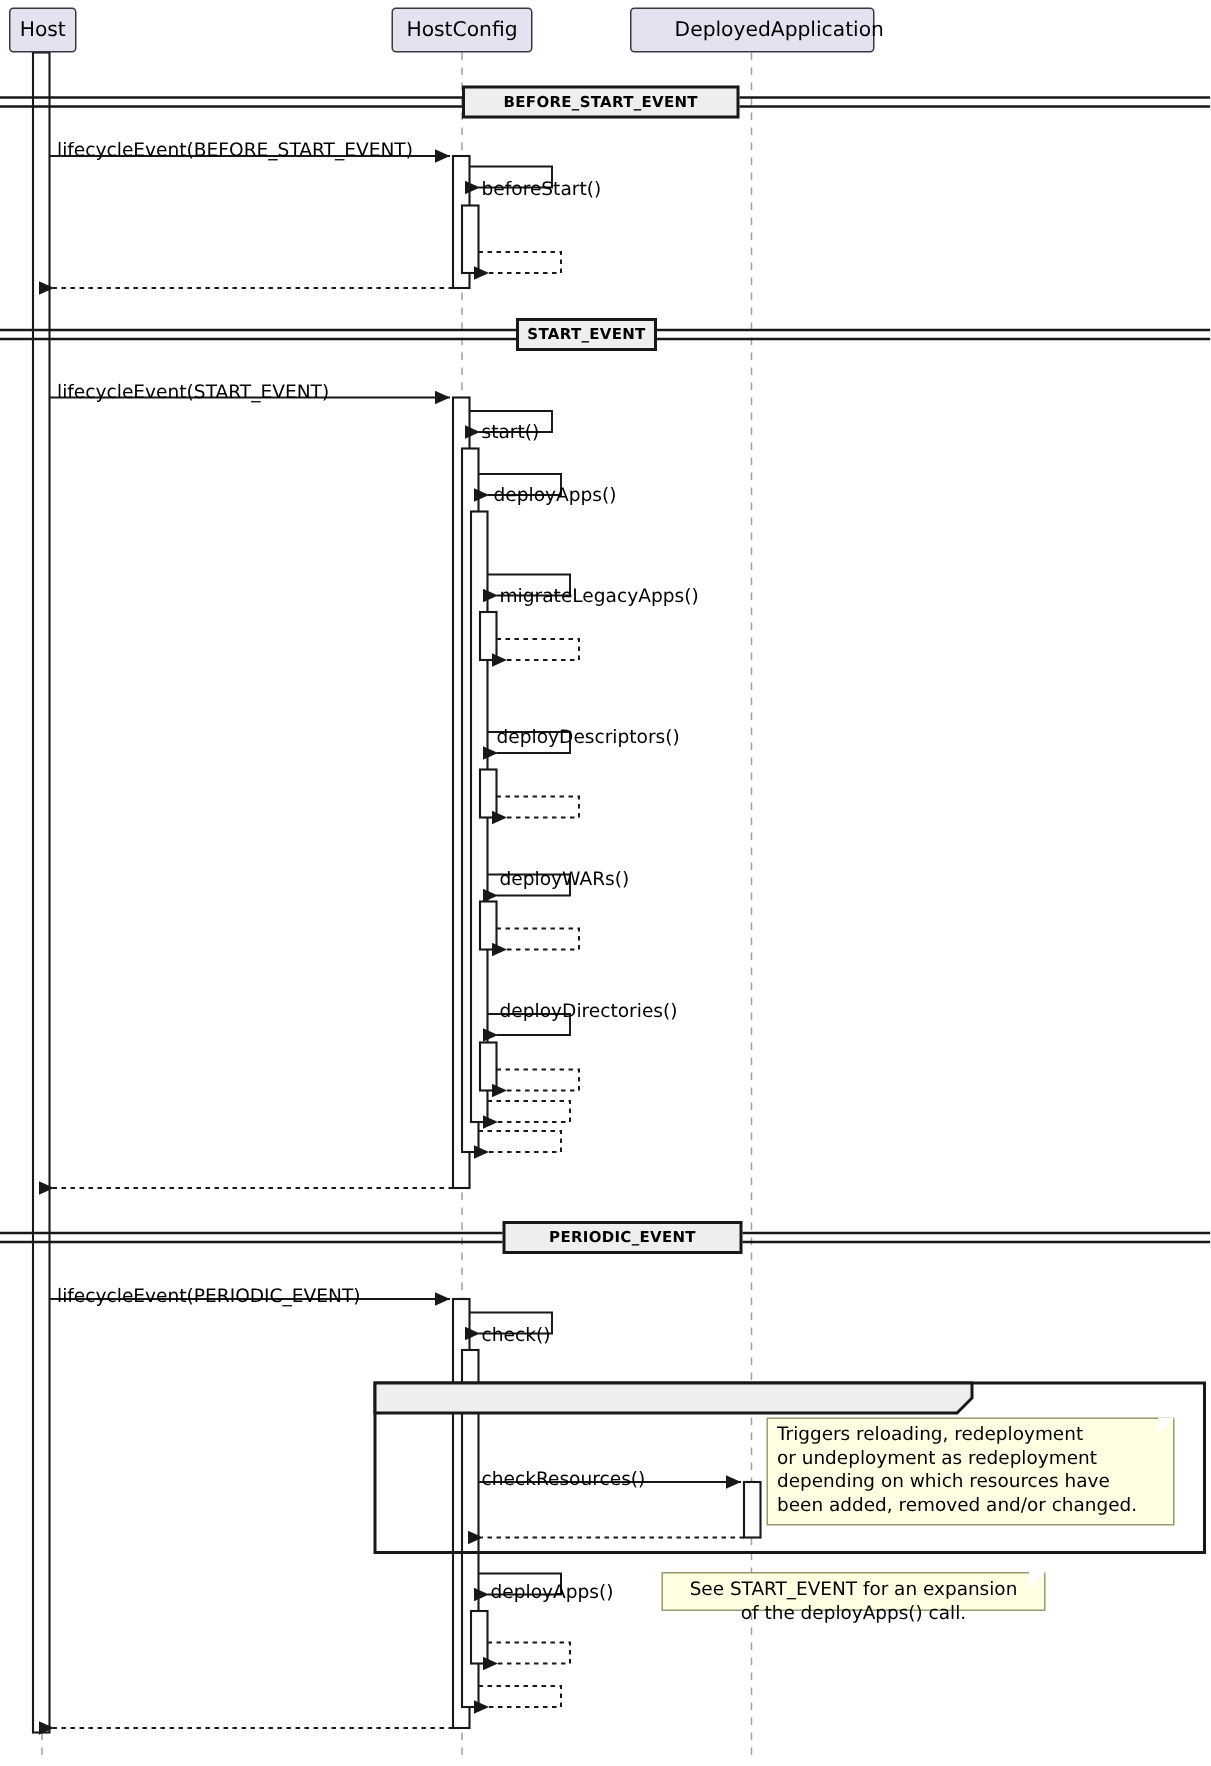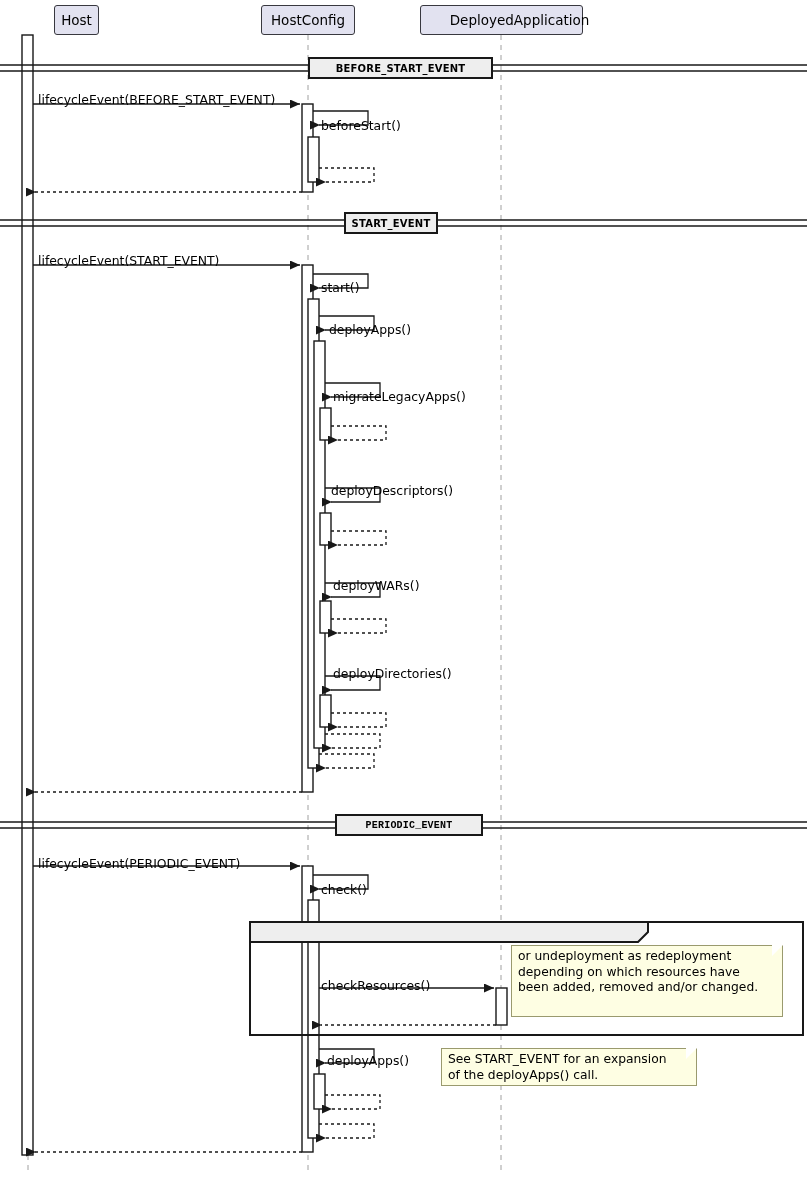--- a/index.html
+++ b/index.html
@@ -94,43 +94,44 @@
       <path d="M250,922 L648,922 L648,932 L638,942 L250,942 z" fill="#EEEEEE" stroke="#181818" stroke-width="2"></path>
       <path d="M772,945 L783,956" stroke="#9A9A6E" fill="none"></path>
       <path d="M686,1048 L697,1059" stroke="#9A9A6E" fill="none"></path>
       <line x1="0" y1="65" x2="807" y2="65" stroke="#181818" stroke-width="1.6"></line>
       <line x1="0" y1="71" x2="807" y2="71" stroke="#181818" stroke-width="1.6"></line>
       <line x1="0" y1="220" x2="807" y2="220" stroke="#181818" stroke-width="1.6"></line>
       <line x1="0" y1="226" x2="807" y2="226" stroke="#181818" stroke-width="1.6"></line>
       <line x1="0" y1="822" x2="807" y2="822" stroke="#181818" stroke-width="1.6"></line>
       <line x1="0" y1="828" x2="807" y2="828" stroke="#181818" stroke-width="1.6"></line>
     </svg>
-<div class="participant-box" style="left: 6px; top: 5px; width: 45px; height: 30px; margin-left: 48px;">Host</div>
+<div class="participant-box" style="left: 6px; top: 5px; width: 45px; height: 30px;">Host</div>
     <div class="participant-box" style="left: 261px; top: 5px; width: 94px; height: 30px;">HostConfig</div>
     <div class="participant-box" style="left: 420px; top: 5px; width: 163px; height: 30px; padding-left: 36px;">DeployedApplication</div>
     <div class="msg-label" style="left: 38px; top: 92px;">lifecycleEvent(BEFORE_START_EVENT)</div>
     <div class="msg-label" style="left: 321px; top: 118px;">beforeStart()</div>
     <div class="msg-label" style="left: 38px; top: 253px;">lifecycleEvent(START_EVENT)</div>
     <div class="msg-label" style="left: 321px; top: 280px;">start()</div>
     <div class="msg-label" style="left: 329px; top: 322px;">deployApps()</div>
     <div class="msg-label" style="left: 333px; top: 389px;">migrateLegacyApps()</div>
     <div class="msg-label" style="left: 331px; top: 483px;">deployDescriptors()</div>
     <div class="msg-label" style="left: 333px; top: 578px;">deployWARs()</div>
     <div class="msg-label" style="left: 333px; top: 666px;">deployDirectories()</div>
     <div class="msg-label" style="left: 38px; top: 856px;">lifecycleEvent(PERIODIC_EVENT)</div>
     <div class="msg-label" style="left: 321px; top: 882px;">check()</div>
     <div class="msg-label" style="left: 321px; top: 978px;">checkResources()</div>
     <div class="msg-label" style="left: 327px; top: 1053px;">deployApps()</div>
     <div class="note" style="left: 511px; top: 945px; width: 272px; height: 72px;">
+      <div>Triggers reloading, redeployment</div>
       <div>or undeployment as redeployment</div>
       <div>depending on which resources have</div>
       <div>been added, removed and/or changed.</div>
       <div class="foldtri"></div>
     </div>
-    <div class="note" style="left: 441px; top: 1048px; width: 256px; height: 38px;">
+    <div class="note" style="left: 441px; top: 1048px; width: 256px; height: 26px; text-align: center;">
       <div>See START_EVENT for an expansion</div>
       <div>of the deployApps() call.</div>
       <div class="foldtri"></div>
     </div>
     <div class="divider-label" style="left: 308px; top: 57px; width: 185px; height: 22px;">BEFORE_START_EVENT</div>
     <div class="divider-label" style="left: 344px; top: 212px; width: 94px; height: 22px;">START_EVENT</div>
-    <div class="divider-label" style="left: 335px; top: 814px; width: 148px; height: 22px; font-family: Liberation Mono, monospace;">PERIODIC_EVENT</div>
+    <div class="divider-label" style="left: 335px; top: 814px; width: 160px; height: 22px;">PERIODIC_EVENT</div>
   </div>
 
 </body></html>

